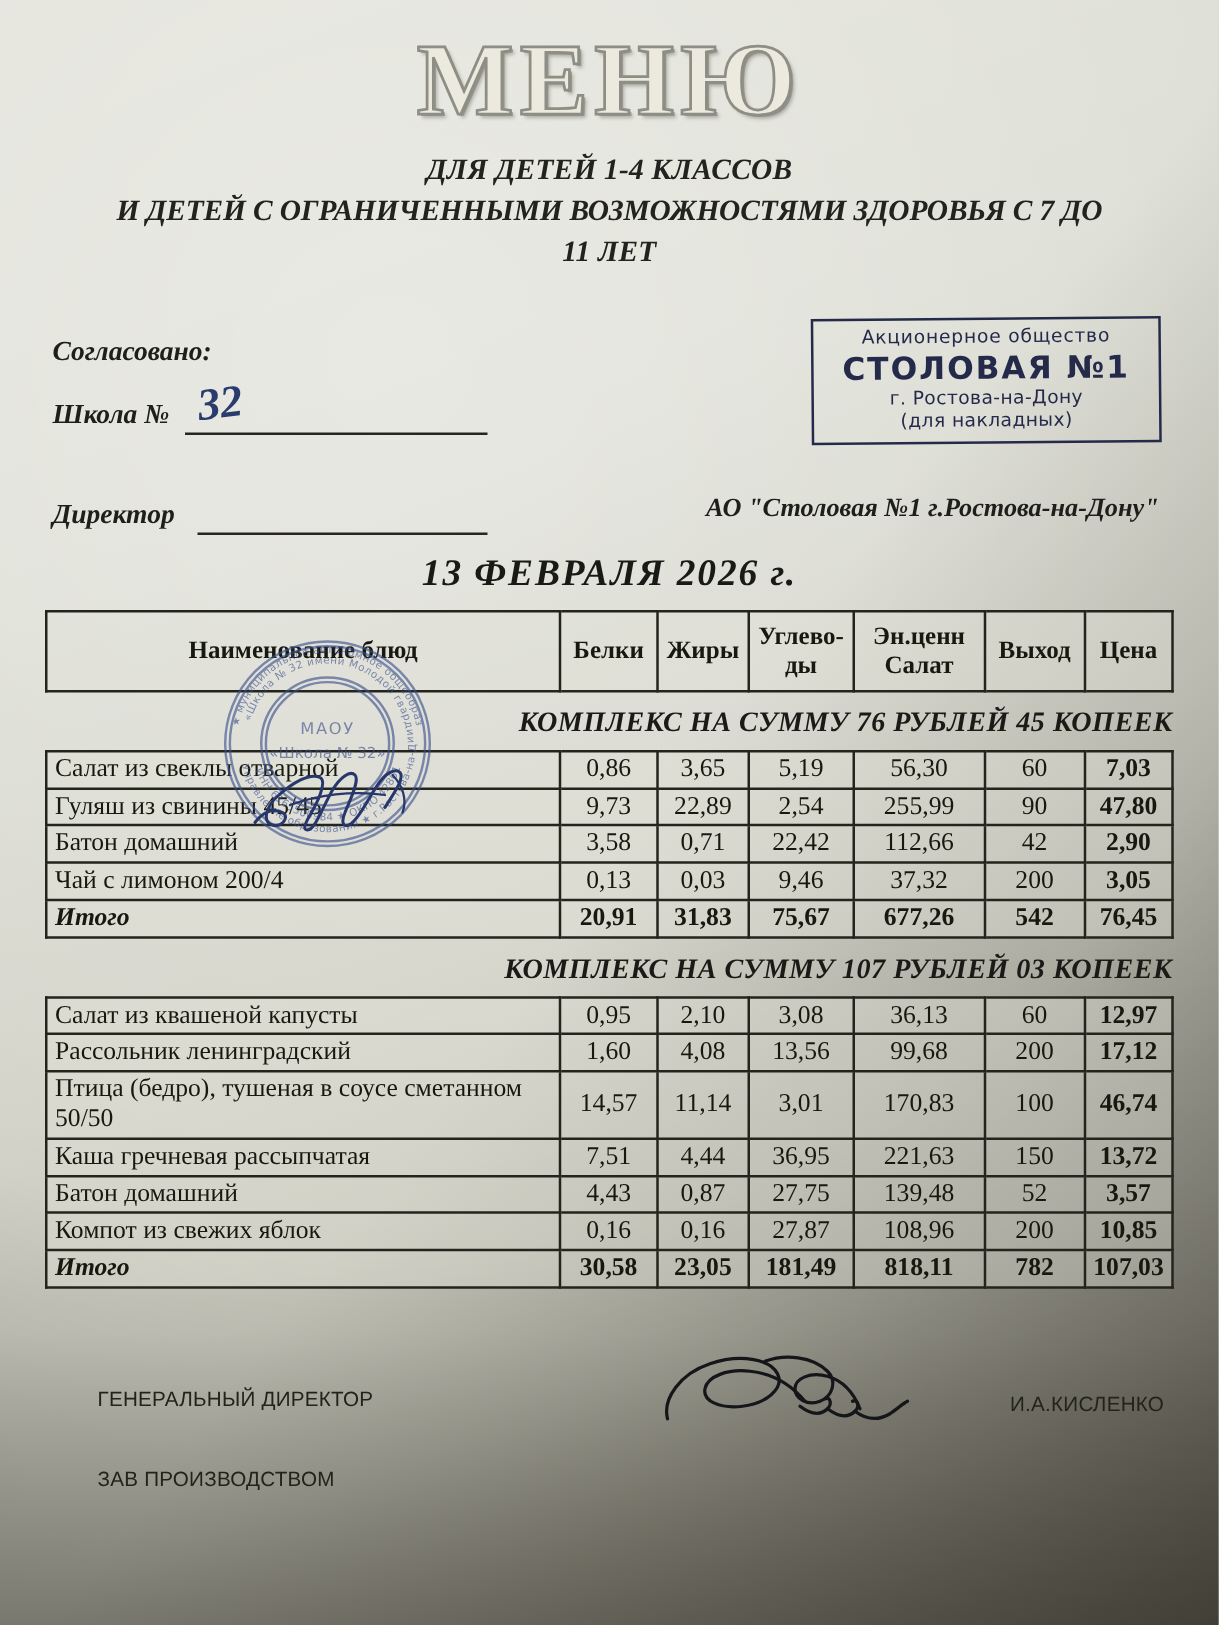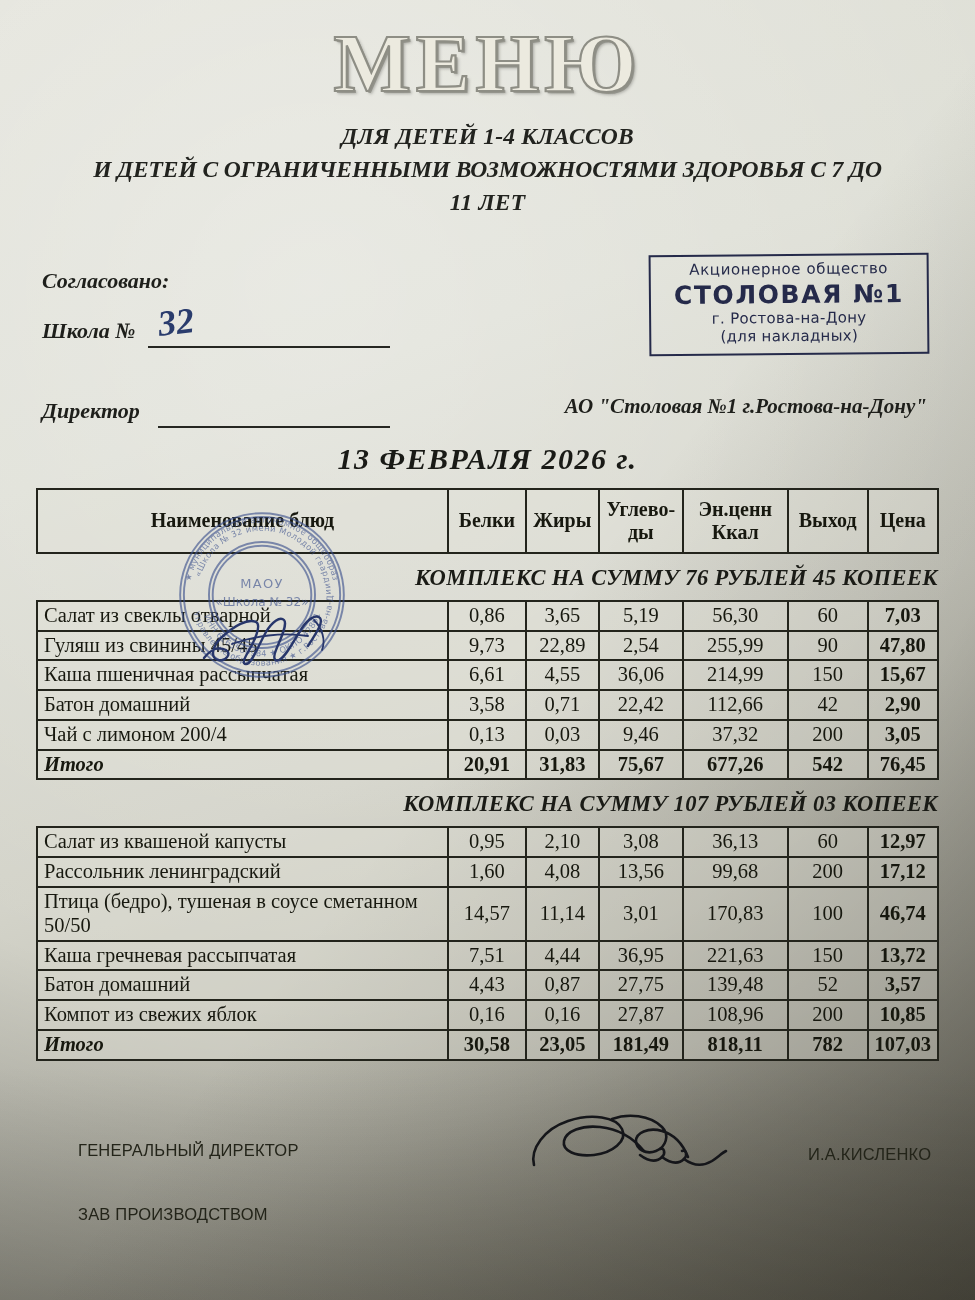--- a/index.html
+++ b/index.html
@@ -323,21 +323,21 @@
           <tr>
             <th class="c-name">Наименование блюд</th>
             <th>Белки</th>
             <th>Жиры</th>
             <th>
               <span>Углево-</span><br>
               <span>ды</span>
             </th>
             <th>
               <span>Эн.ценн</span><br>
-              <span>Ккал</span>
+              <span>Салат</span>
             </th>
             <th>Выход</th>
             <th>Цена</th>
           </tr>
         </thead>
         <tbody id="menu-body">
             <tr class="section-row">
               <td colspan="7">КОМПЛЕКС НА СУММУ 76 РУБЛЕЙ 45 КОПЕЕК</td>
             </tr>
             <tr>
@@ -350,29 +350,20 @@
               <td class="c-price">7,03</td>
             </tr>
             <tr>
               <td class="c-name">Гуляш из свинины 45/45</td>
               <td class="c-num">9,73</td>
               <td class="c-num">22,89</td>
               <td class="c-num">2,54</td>
               <td class="c-num">255,99</td>
               <td class="c-num">90</td>
               <td class="c-price">47,80</td>
-            </tr>
-            <tr>
-              <td class="c-name">Каша пшеничная рассыпчатая</td>
-              <td class="c-num">6,61</td>
-              <td class="c-num">4,55</td>
-              <td class="c-num">36,06</td>
-              <td class="c-num">214,99</td>
-              <td class="c-num">150</td>
-              <td class="c-price">15,67</td>
             </tr>
             <tr>
               <td class="c-name">Батон домашний</td>
               <td class="c-num">3,58</td>
               <td class="c-num">0,71</td>
               <td class="c-num">22,42</td>
               <td class="c-num">112,66</td>
               <td class="c-num">42</td>
               <td class="c-price">2,90</td>
             </tr>

